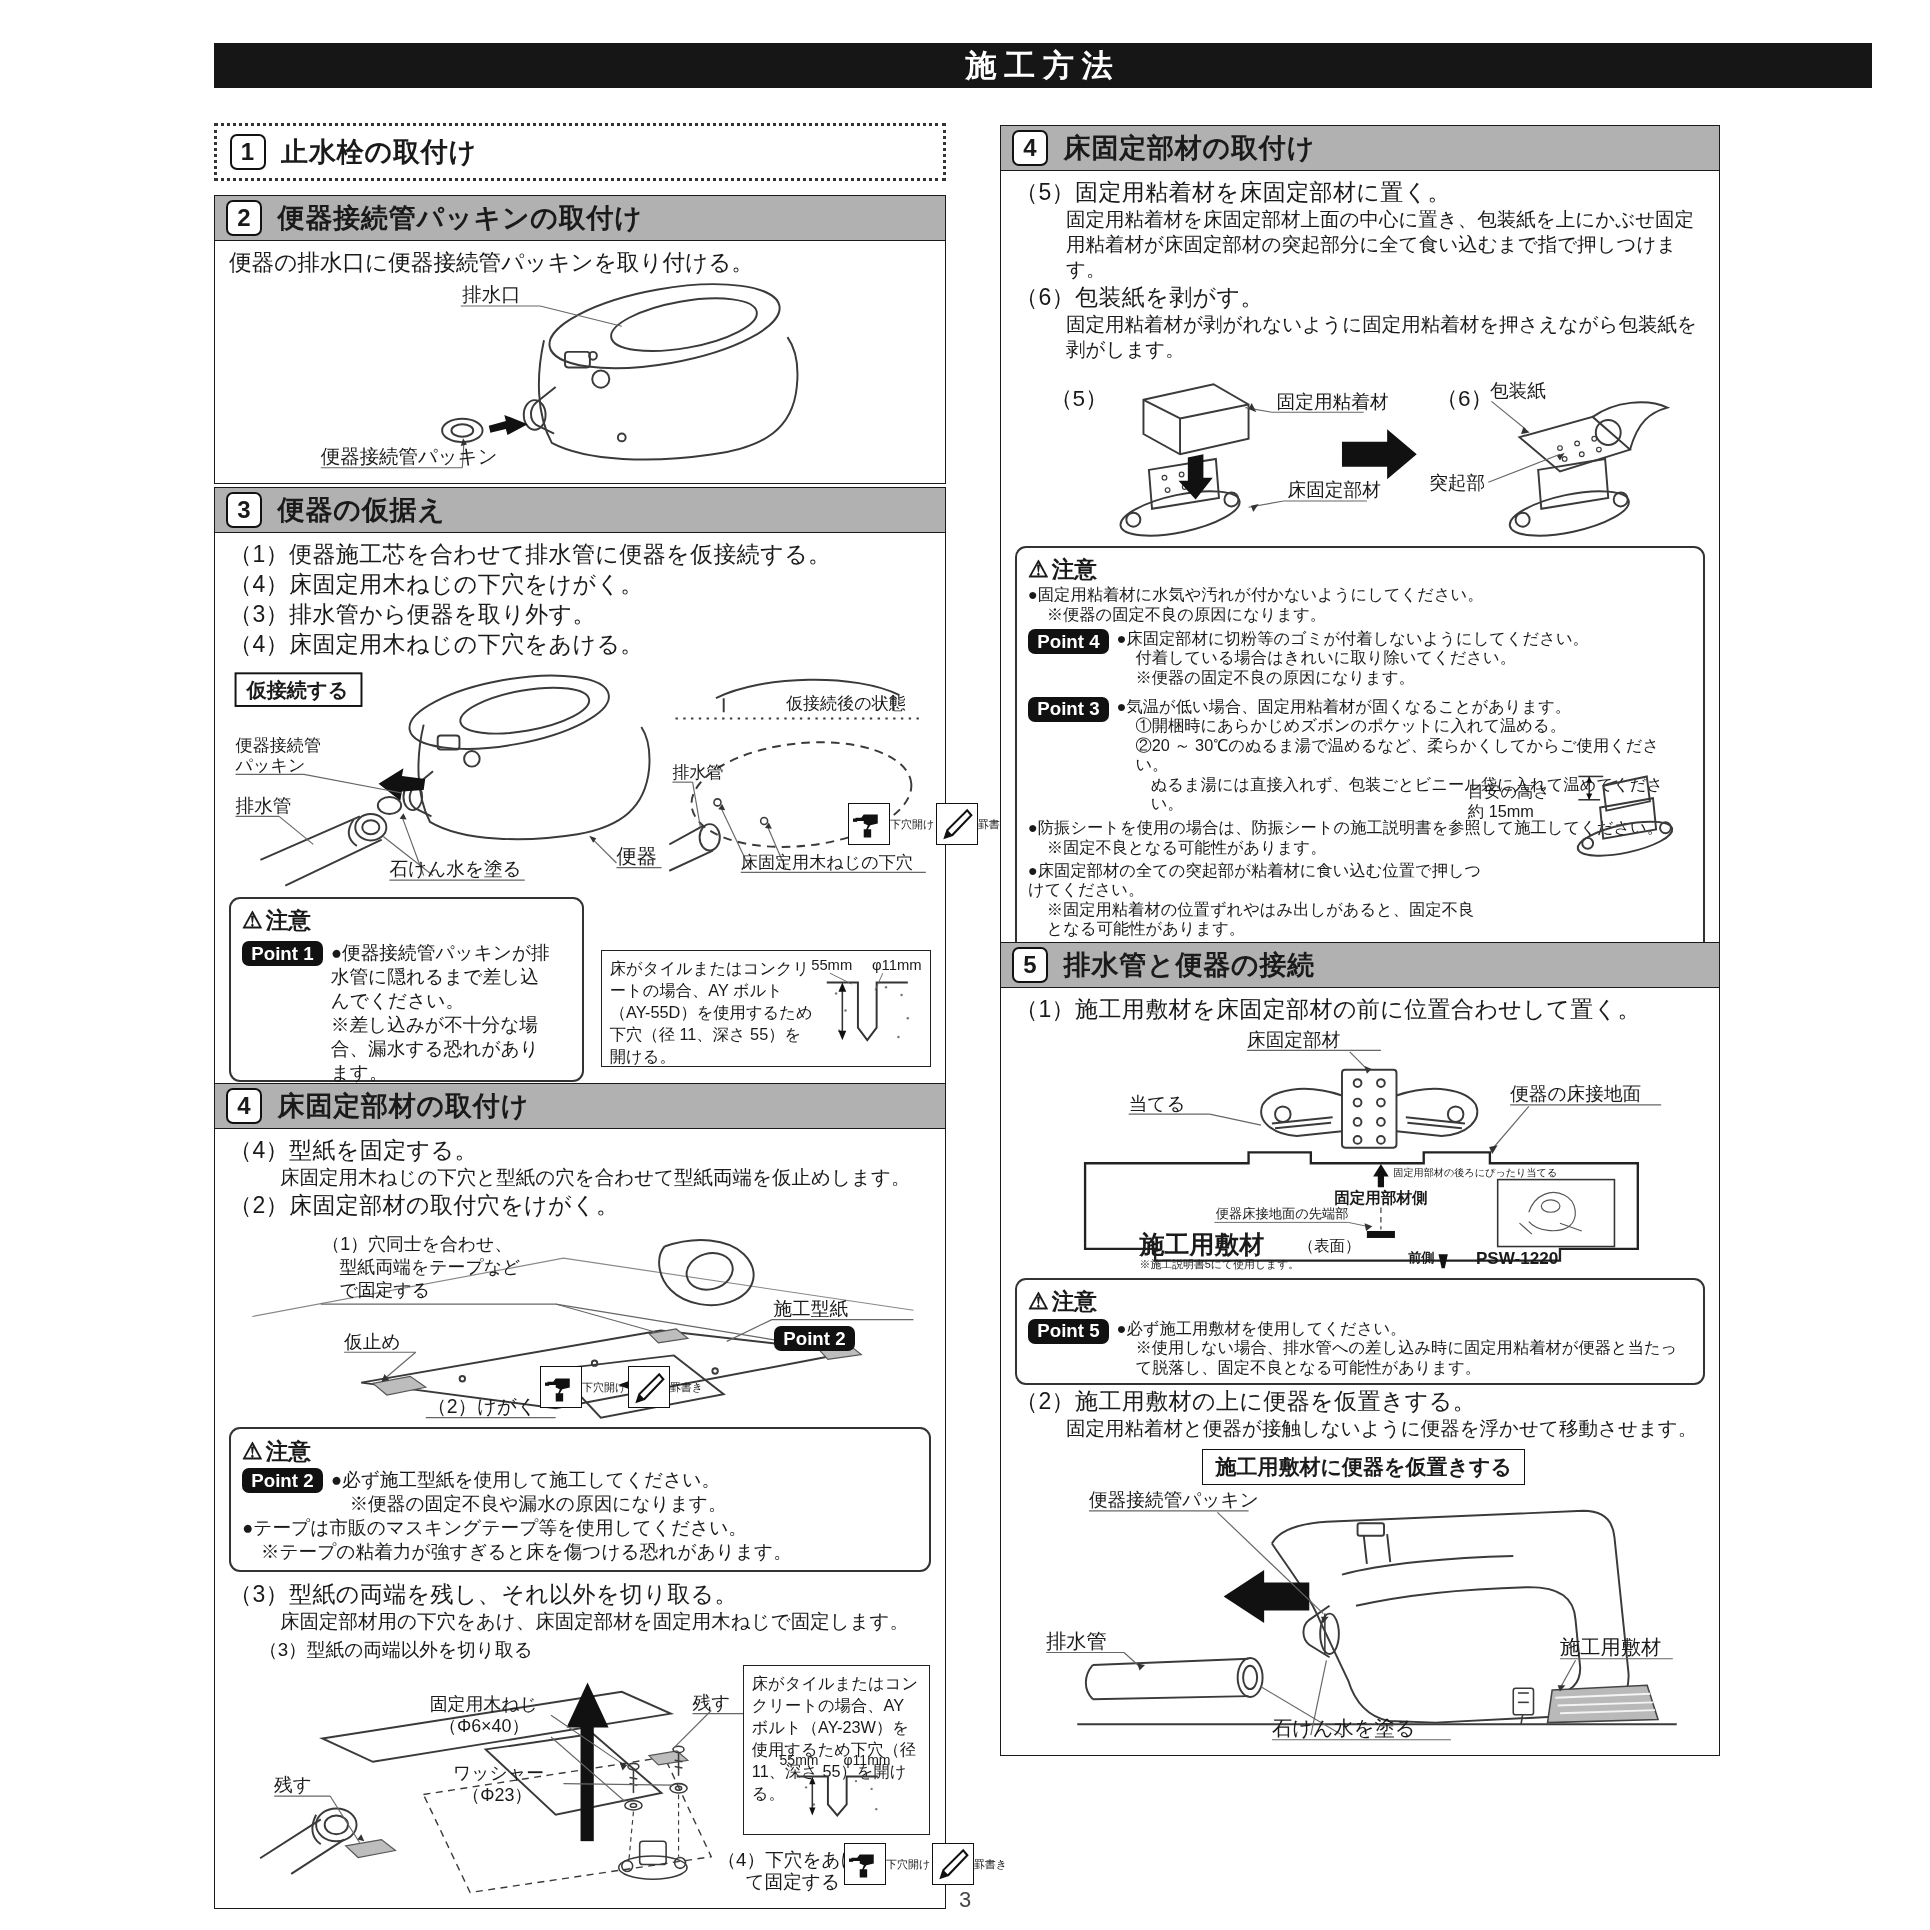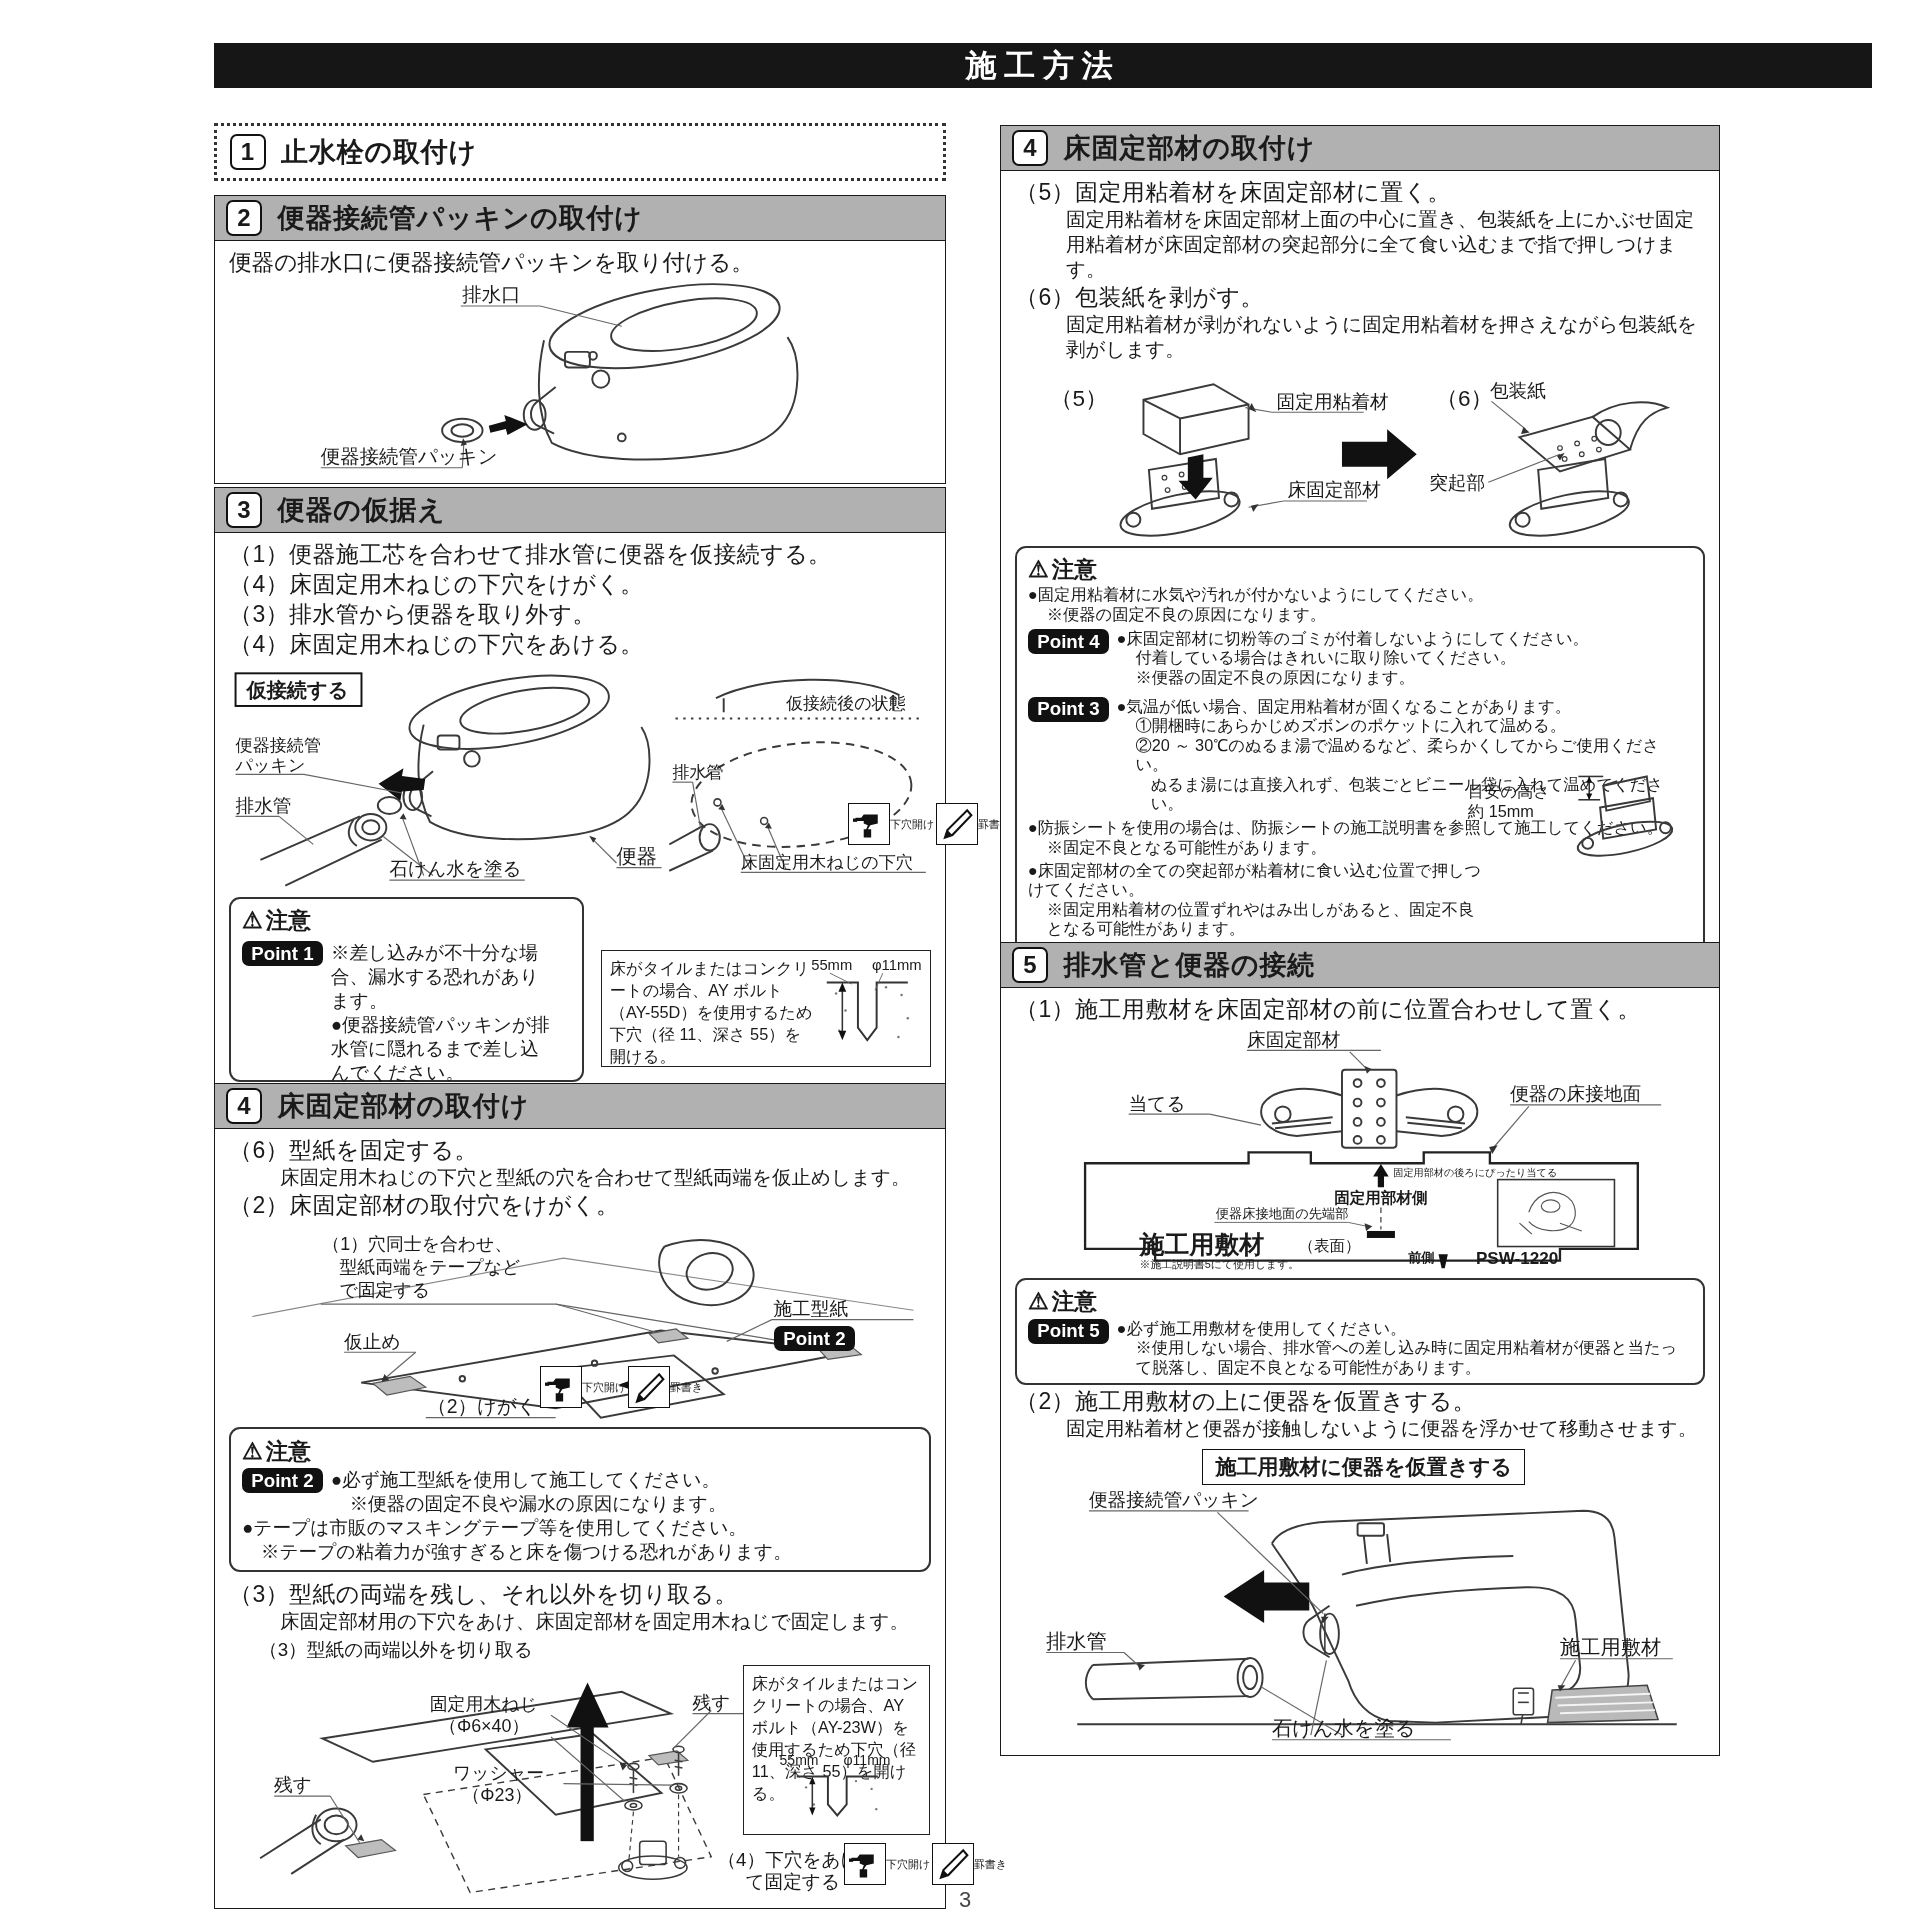--- a/index.html
+++ b/index.html
@@ -199,22 +199,22 @@
 
       <div style="position:relative;height:188px;margin-top:6.2px">
         <div class="caution abs" style="left:0;top:0;width:355px;height:185px">
           <div class="c-head">
             <span class="c-mark">⚠</span>
             <span>注意</span>
           </div>
           <div class="crow">
             <span class="pt">Point 1</span>
             <div style="width:227px">
+              <div class="ctext24">●便器接続管パッキンが排水管に隠れるまで差し込んでください。</div>
               <div class="ctext24">※差し込みが不十分な場合、漏水する恐れがあります。</div>
-              <div class="ctext24">●便器接続管パッキンが排水管に隠れるまで差し込んでください。</div>
             </div>
           </div>
         </div>
         <div class="note" style="left:372px;top:53px;width:330px;height:117px">
           <div class="note-t" style="width:204px;float:left">床がタイルまたはコンクリートの場合、AY ボルト（AY-55D）を使用するため下穴（径 11、深さ 55）を開ける。</div>
           <svg class="abs" style="right:4.7px;top:4.7px" width="117" height="106" viewBox="0 0 150 136">
             <g fill="#777">
               <circle cx="36" cy="48" r="1.6"></circle>
                 <circle cx="48" cy="70" r="1.6"></circle>
                 <circle cx="40" cy="96" r="1.6"></circle>
@@ -236,21 +236,21 @@
       </div>
     </div>
   </div>
 
   <div class="sec" style="left:214px;top:1083px;width:732px">
     <div class="sec-h">
       <span class="badge">4</span>
       <span class="sec-title">床固定部材の取付け</span>
     </div>
     <div class="panel">
-      <div class="step">（6）型紙を固定する。</div>
+      <div class="step">（4）型紙を固定する。</div>
       <div class="sub">床固定用木ねじの下穴と型紙の穴を合わせて型紙両端を仮止めします。</div>
       <div class="step">（2）床固定部材の取付穴をけがく。</div>
 
       <div class="diag" style="height:201px;margin-top:3.1px">
         <svg width="700" height="201" viewBox="0 0 900 258">
           <path d="M30 120 L430 45 L880 112" fill="none" stroke="#888" stroke-width="1.5"></path>
           <g fill="none" stroke="#3a3a3a" stroke-width="2.5">
             <path d="M560 30 C600 16 642 20 662 40 C682 60 678 86 650 99 C622 112 586 104 568 86 C552 70 548 44 560 30"></path>
             <ellipse cx="618" cy="62" rx="30" ry="23" transform="rotate(-15 618 62)"></ellipse>
             <polygon points="170,205 555,138 800,166 420,238"></polygon>

